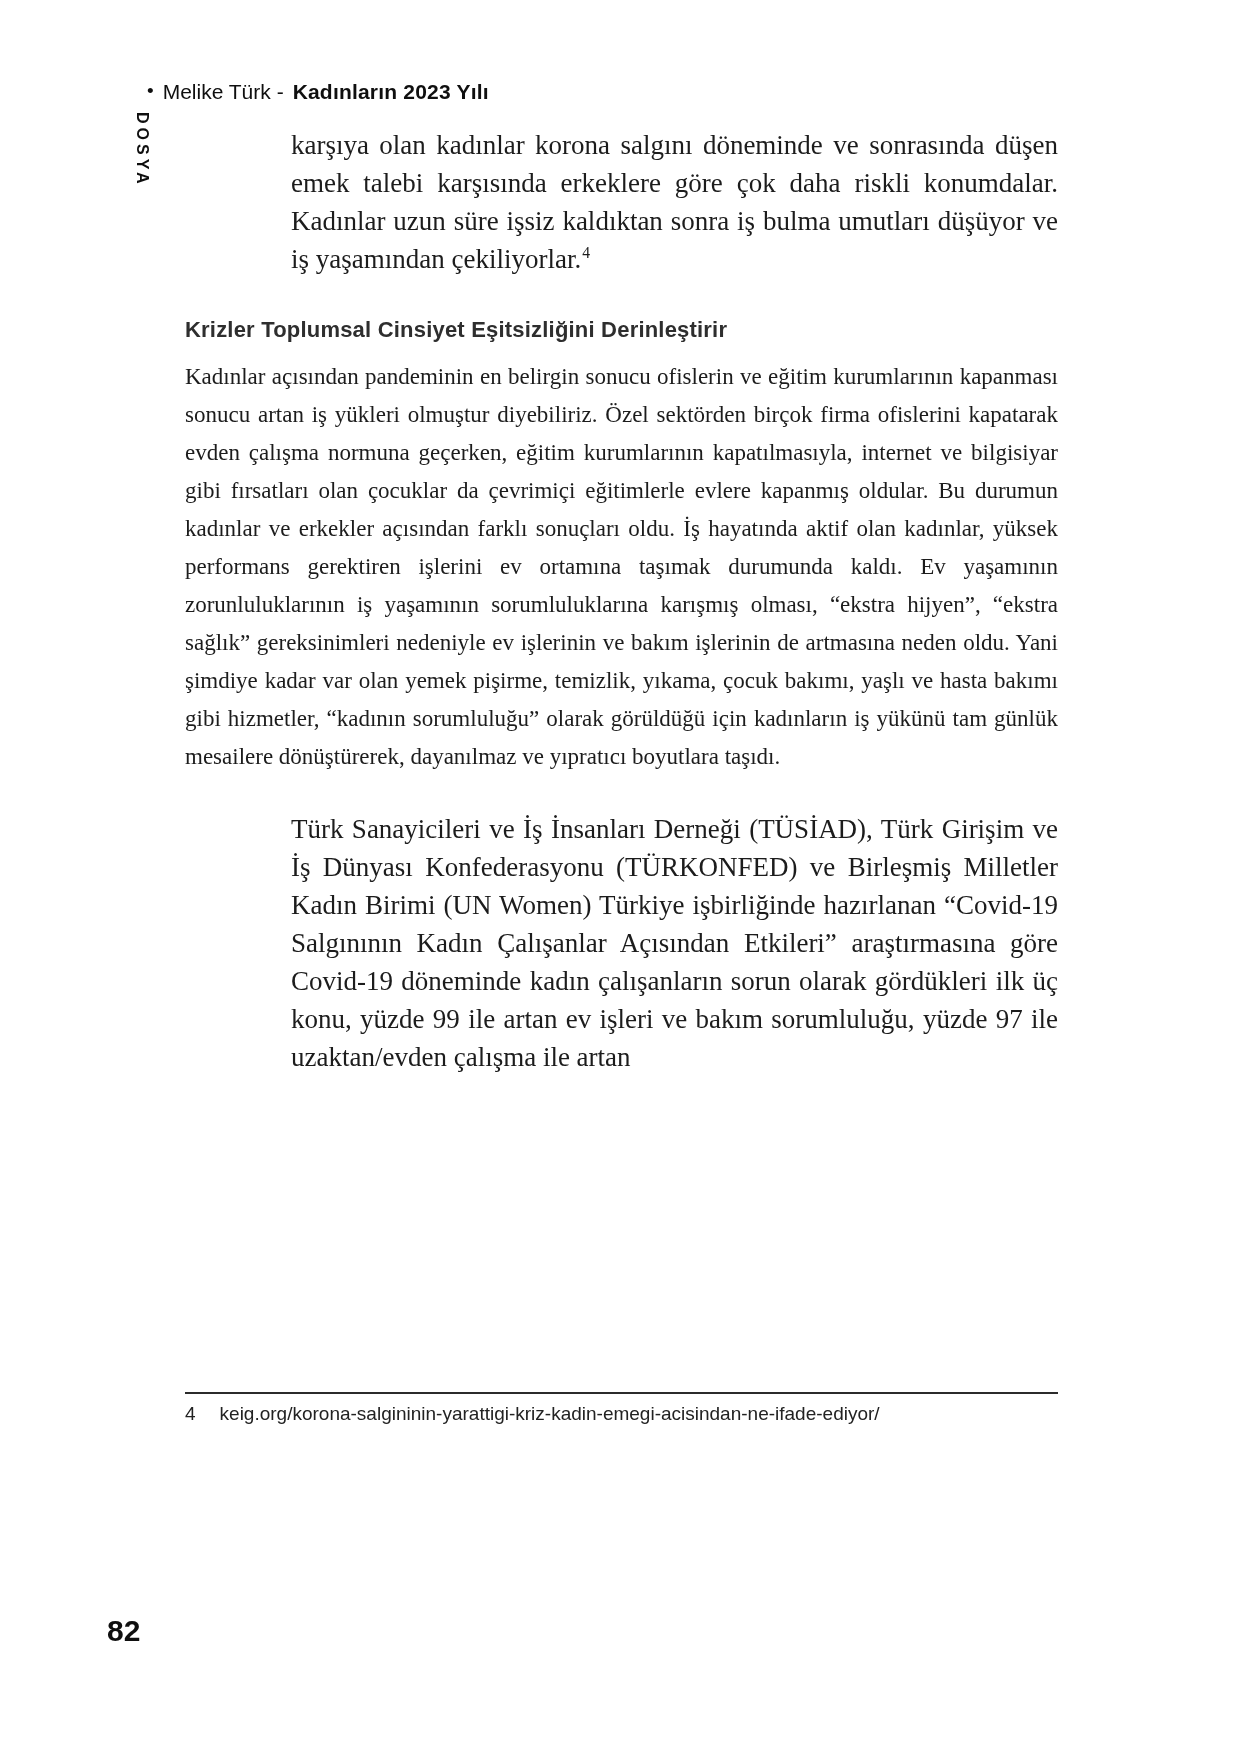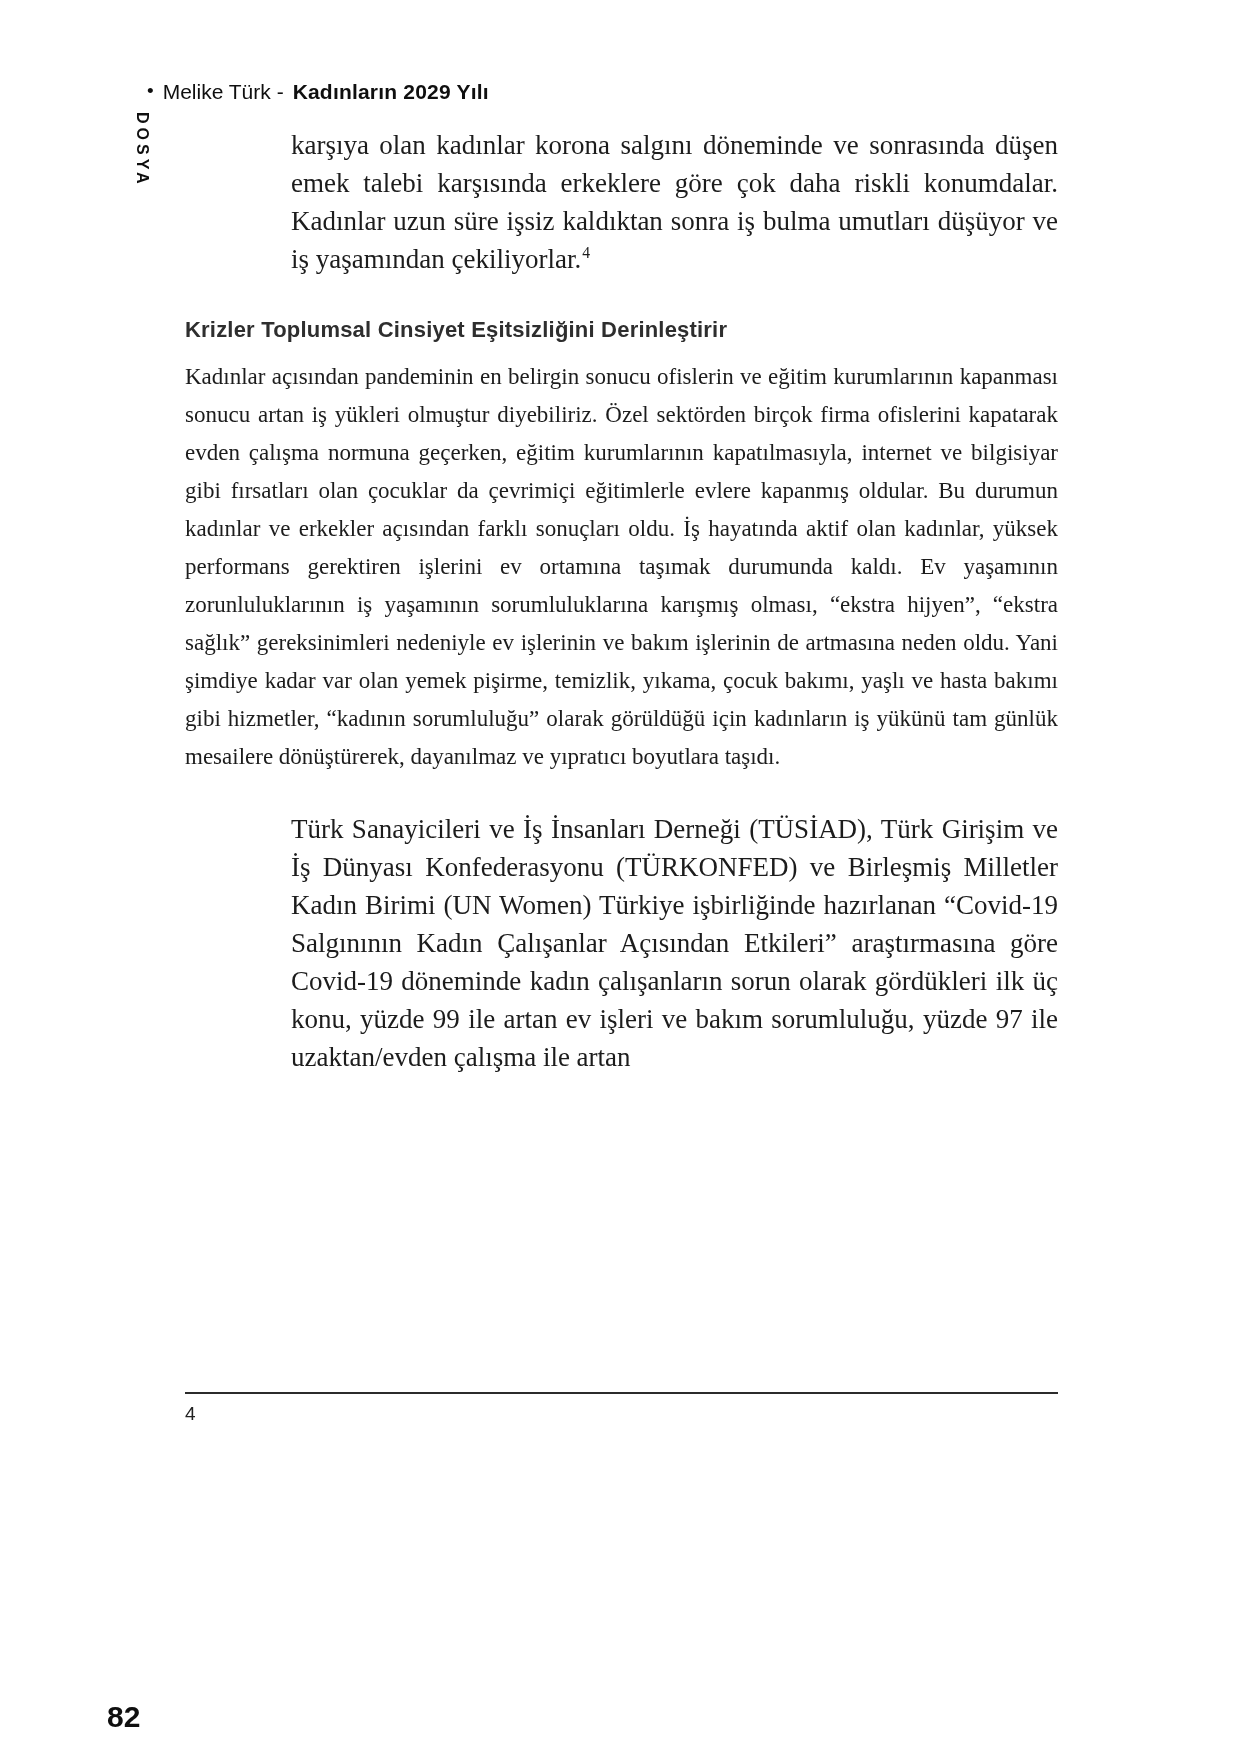--- a/index.html
+++ b/index.html
@@ -89,54 +89,55 @@
   }
   .footnote {
     display: flex;
     gap: 24px;
     font-size: 19px;
     color: #222222;
   }
   .page-number {
     position: absolute;
     left: 107px;
-    top: 1700px;
+    top: 1614px;
     font-family: "Liberation Sans", sans-serif;
     font-weight: 700;
     font-size: 30px;
     color: #0f0f0f;
   }
 </style>
 </head>
 <body>
 
 <div class="page">
 
   <div class="header">
     <span class="bullet">•</span>
     <span class="author">Melike Türk -</span>
-    <span class="title">Kadınların 2029 Yılı</span>
+    <span class="title">Kadınların 2023 Yılı</span>
   </div>
 
   <div class="dosya">DOSYA</div>
 
   <div class="main">
 
     <p class="quote"><span>karşıya olan kadınlar korona salgını döneminde ve sonrasında düşen emek talebi karşısında erkeklere göre çok daha riskli konumdalar. Kadınlar uzun süre işsiz kaldıktan sonra iş bulma umutları düşüyor ve iş yaşamından çekiliyorlar.</span><sup class="fnref">4</sup></p>
 
     <h2 class="heading">Krizler Toplumsal Cinsiyet Eşitsizliğini Derinleştirir</h2>
 
     <p class="body-par">Kadınlar açısından pandeminin en belirgin sonucu ofislerin ve eğitim kurumlarının kapanması sonucu artan iş yükleri olmuştur diyebiliriz. Özel sektörden birçok firma ofislerini kapatarak evden çalışma normuna geçerken, eğitim kurumlarının kapatılmasıyla, internet ve bilgisiyar gibi fırsatları olan çocuklar da çevrimiçi eğitimlerle evlere kapanmış oldular. Bu durumun kadınlar ve erkekler açısından farklı sonuçları oldu. İş hayatında aktif olan kadınlar, yüksek performans gerektiren işlerini ev ortamına taşımak durumunda kaldı. Ev yaşamının zorunluluklarının iş yaşamının sorumluluklarına karışmış olması, “ekstra hijyen”, “ekstra sağlık” gereksinimleri nedeniyle ev işlerinin ve bakım işlerinin de artmasına neden oldu. Yani şimdiye kadar var olan yemek pişirme, temizlik, yıkama, çocuk bakımı, yaşlı ve hasta bakımı gibi hizmetler, “kadının sorumluluğu” olarak görüldüğü için kadınların iş yükünü tam günlük mesailere dönüştürerek, dayanılmaz ve yıpratıcı boyutlara taşıdı.</p>
 
     <p class="quote quote2">Türk Sanayicileri ve İş İnsanları Derneği (TÜSİAD), Türk Girişim ve İş Dünyası Konfederasyonu (TÜRKONFED) ve Birleşmiş Milletler Kadın Birimi (UN Women) Türkiye işbirliğinde hazırlanan “Covid-19 Salgınının Kadın Çalışanlar Açısından Etkileri” araştırmasına göre Covid-19 döneminde kadın çalışanların sorun olarak gördükleri ilk üç konu, yüzde 99 ile artan ev işleri ve bakım sorumluluğu, yüzde 97 ile uzaktan/evden çalışma ile artan</p>
 
   </div>
 
   <div class="footnote-area">
     <hr class="footnote-rule">
     <div class="footnote">
       <span>4</span>
+      <span>keig.org/korona-salgininin-yarattigi-kriz-kadin-emegi-acisindan-ne-ifade-ediyor/</span>
     </div>
   </div>
 
   <div class="page-number">82</div>
 
 </div>
 
 </body></html>

